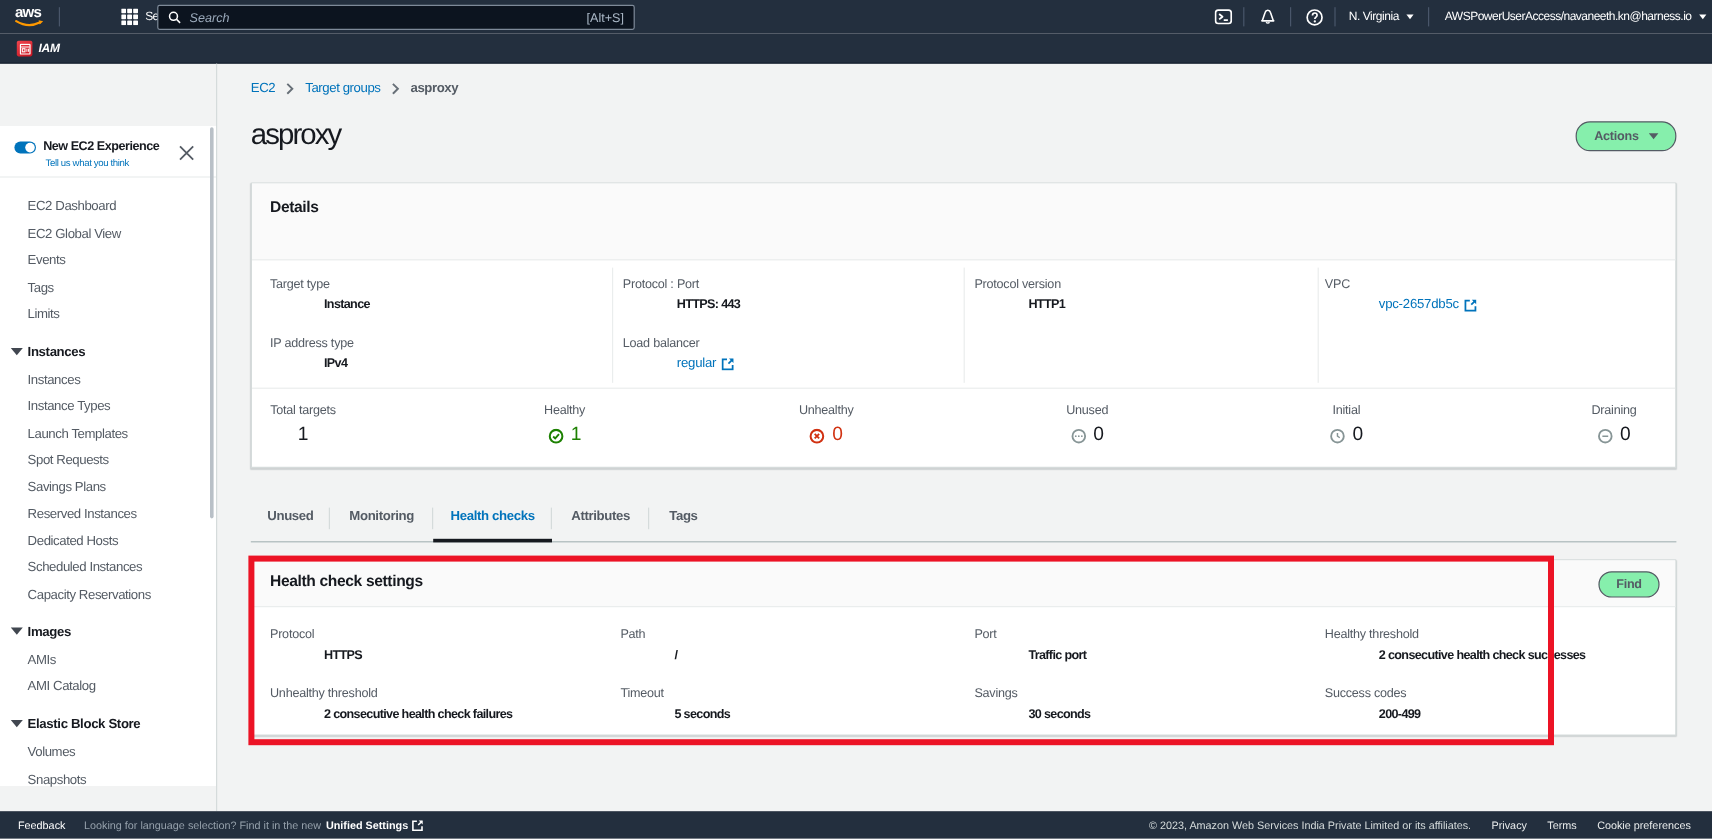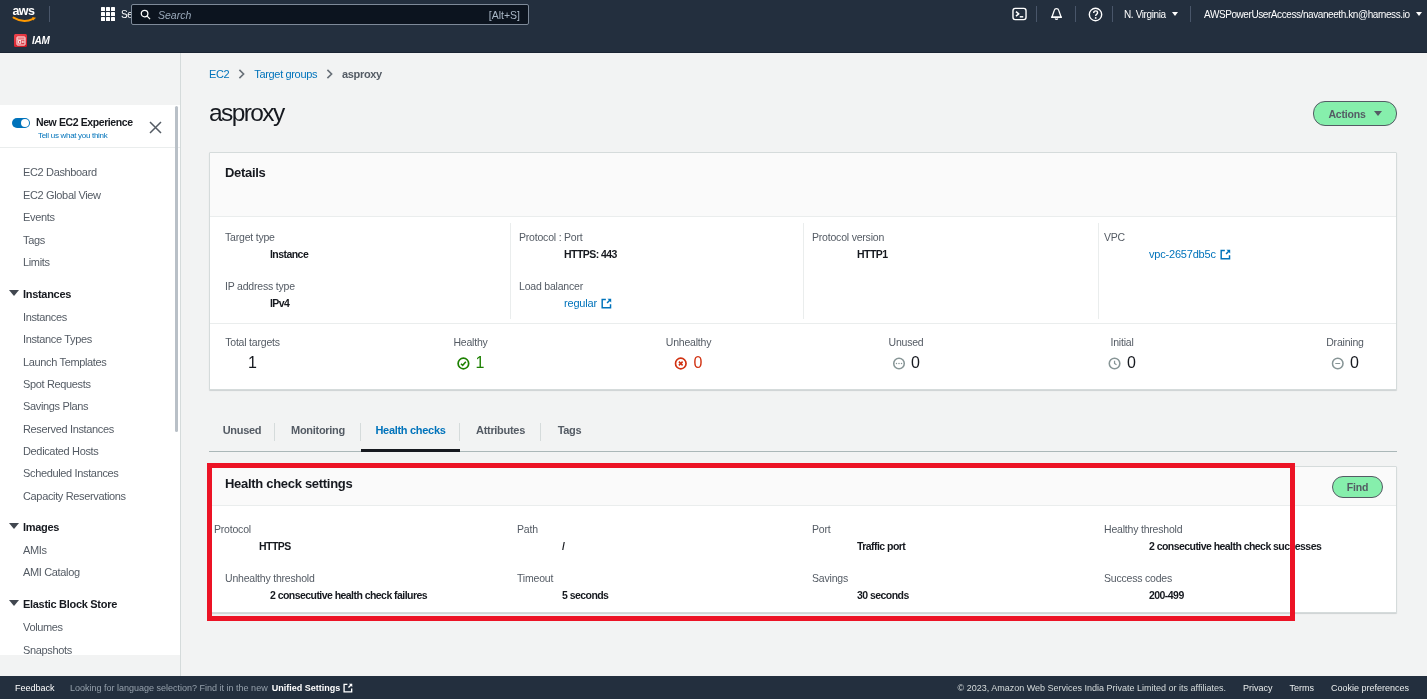--- a/index.html
+++ b/index.html
@@ -372,21 +372,21 @@
   </div>
 
   <div class="card card2">
     <div class="card2-header">
       <div class="card-title" style="top:9px">Health check settings</div>
     </div>
     <button class="btn edit-btn">
         <span>Find</span>
       </button>
 
-    <div class="field" style="left:4px; top:56px">
+    <div class="field" style="left:15px; top:56px">
       <div class="flabel">Protocol</div>
       <div class="fvalue">HTTPS</div>
     </div>
     <div class="field" style="left:307px; top:56px">
       <div class="flabel">Path</div>
       <div class="fvalue">/</div>
     </div>
     <div class="field" style="left:602px; top:56px">
       <div class="flabel">Port</div>
       <div class="fvalue">Traffic port</div>

